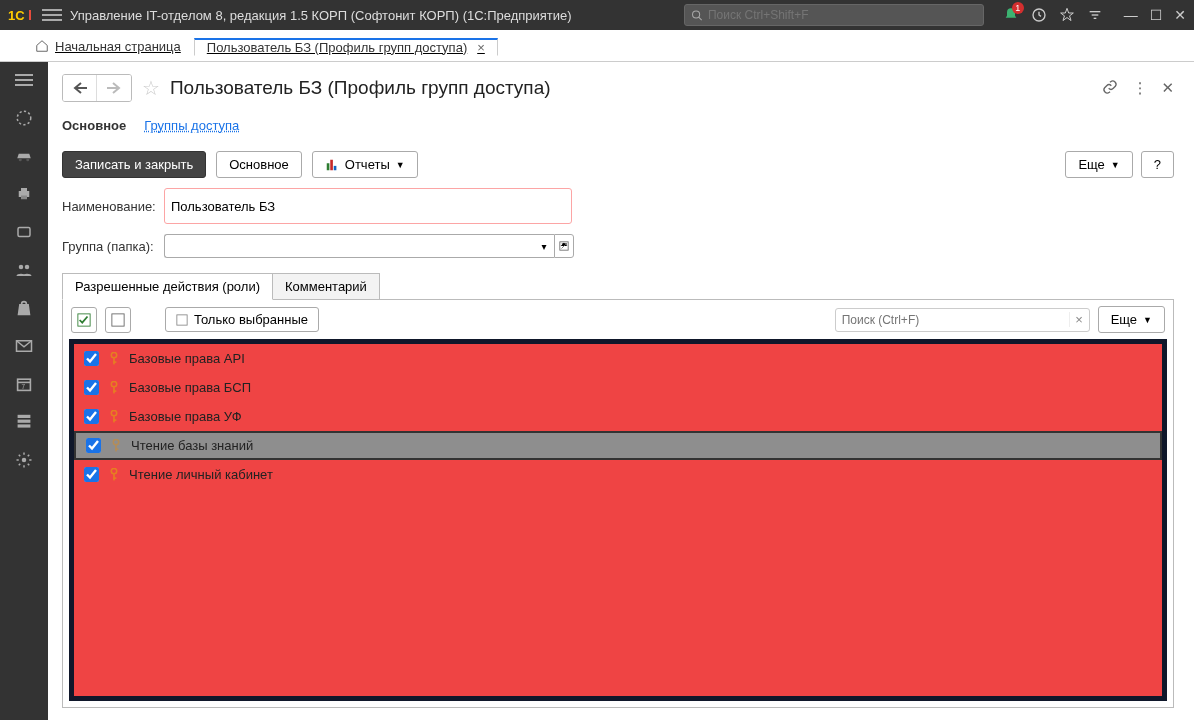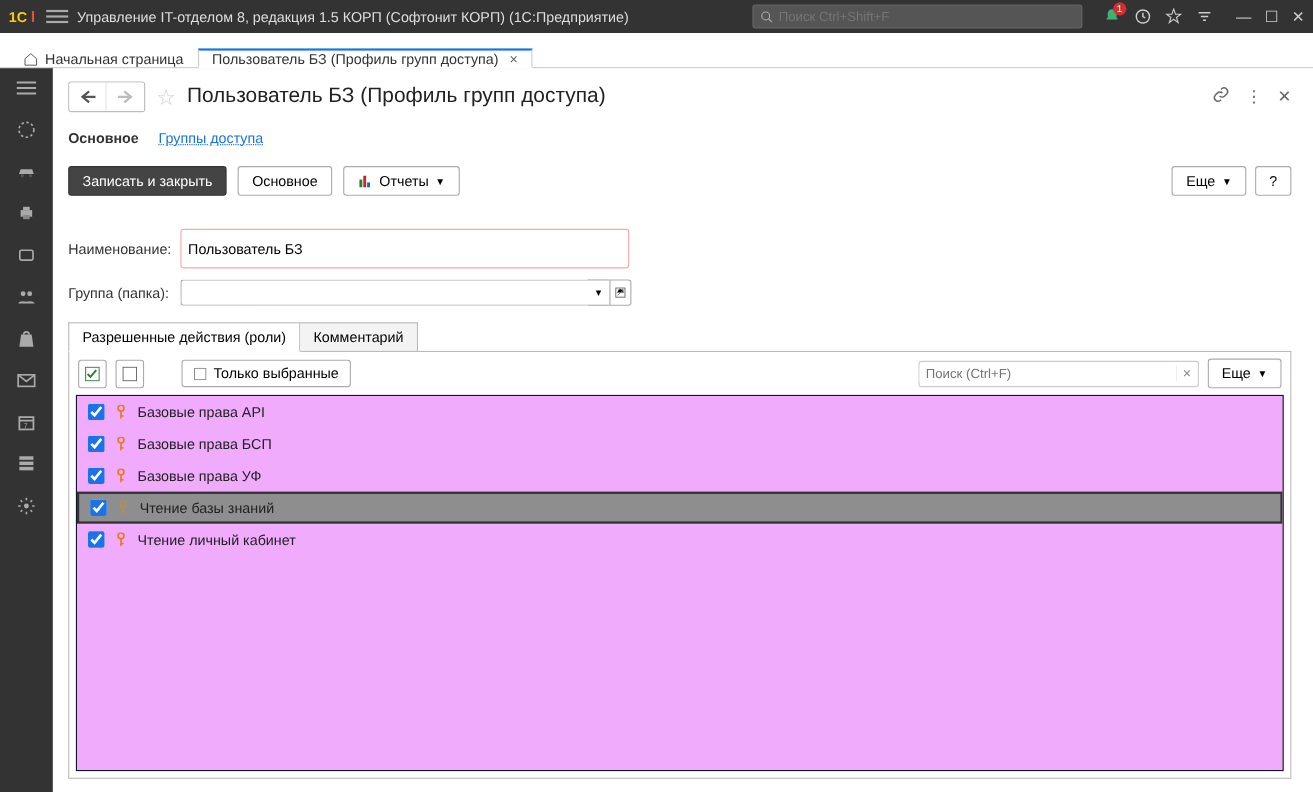--- a/index.html
+++ b/index.html
@@ -15,21 +15,21 @@
   .title-spacer { flex: 1; }
   .search-box { background: #555; border: 1px solid #666; border-radius: 3px; height: 22px; width: 300px; display: flex; align-items: center; padding: 0 6px; color: #aaa; gap: 5px; }
   .search-box input { background: transparent; border: none; color: #ccc; outline: none; width: 100%; font-size: 12px; }
   .titleicons { display: flex; align-items: center; gap: 10px; margin-left: 10px; }
   .titleicons .ticon { width: 18px; height: 18px; display: flex; align-items: center; justify-content: center; color: #ccc; cursor: pointer; position: relative; }
   .bell-badge { position: absolute; top: -4px; right: -4px; background: #d32f2f; color: #fff; font-size: 9px; width: 12px; height: 12px; border-radius: 50%; display:flex; align-items:center; justify-content:center; }
   .winbtns { display: flex; gap: 12px; margin-left: 12px; }
   .winbtns span { color: #ccc; cursor: pointer; font-size: 14px; }
 
   
-  .tabbar { height: 32px; background: #fff; border-bottom: 1px solid #ccc; display: flex; align-items: flex-end; padding-left: 8px; }
+  .tabbar { height: 32px; background: #fff; border-bottom: 1px solid #ccc; display: flex; align-items: center; padding-left: 22px; text-decoration: underline; }
   .tab { display: flex; align-items: center; padding: 0 12px; gap: 6px; border: 1px solid transparent; border-bottom: none; cursor: pointer; font-size: 13px; color: #333; }
   .tab.home svg { width: 14px; height: 14px; }
   .tab.active { border: 1px solid #ccc; border-top: 2px solid #1a73e8; border-bottom: 1px solid #fff; background: #fff; position: relative; top: 1px; }
   .tab .close { font-size: 13px; color: #666; margin-left: 4px; }
 
   
   .body { flex: 1; display: flex; min-height: 0; }
   .sidebar { width: 48px; background: #333; display: flex; flex-direction: column; align-items: center; padding-top: 8px; gap: 18px; }
   .sidebar .sicon { width: 20px; height: 20px; color: #aaa; cursor: pointer; display:flex; align-items:center; justify-content:center; }
 
@@ -51,21 +51,21 @@
   .section-tabs .st-active { color: #333; font-weight: bold; }
   .section-tabs .st-link { color: #1a73e8; text-decoration: underline dotted; }
 
   
   .toolbar { margin-top: 18px; display: flex; align-items: flex-end; gap: 10px; }
   .btn { border: 1px solid #aaa; border-radius: 3px; background: #fff; padding: 5px 12px; font-size: 13px; cursor: pointer; display:flex; align-items:center; gap:6px; }
   .btn-primary { background: #444; color: #fff; border-color: #333; font-weight: 500; }
   .toolbar-right { margin-left: auto; display: flex; gap: 8px; }
 
   
-  .form { margin-top: 30px; display: flex; flex-direction: column; gap: 10px; }
+  .form { margin-top: 10px; display: flex; flex-direction: column; gap: 10px; }
   .form-row { display: flex; align-items: center; gap: 6px; }
   .form-row label { width: 96px; font-size: 13px; color: #333; }
   .form-row input.text { border: 1px solid #fca5a5; border-radius: 3px; height: 36px; padding: 0 6px; font-size: 13px; width: 408px; }
   .combo { display: flex; }
   .combo input { border: 1px solid #aaa; border-right: none; border-radius: 3px 0 0 3px; height: 24px; padding: 0 6px; width: 370px; }
   .combo .cbtn { border: 1px solid #aaa; width: 20px; height: 24px; background: #fff; cursor: pointer; display:flex; align-items:center; justify-content:center; font-size:10px; }
   .combo .cbtn.mid { border-left: none; border-right: none; }
   .combo .cbtn:last-child { border-radius: 0 3px 3px 0; }
 
   
@@ -74,21 +74,21 @@
   .roles-tabs .rtab.active { background: #fff; border-bottom: 1px solid #fff; }
   .roles-tabs .rtab:not(:first-child) { border-left:none; }
   .roles-box { border: 1px solid #bbb; flex: 1; display: flex; flex-direction: column; min-height: 0; }
   .roles-toolbar { display: flex; align-items: center; padding: 6px 8px; gap: 8px; }
   .roles-toolbar .iconbtn { border: 1px solid #aaa; border-radius: 3px; width: 26px; height: 26px; display:flex; align-items:center; justify-content:center; cursor:pointer; background:#fff; }
   .roles-toolbar .chkbtn { border: 1px solid #aaa; border-radius: 3px; padding: 4px 10px; display:flex; align-items:center; gap:6px; cursor:pointer; background:#fff;justify-content:center;}
   .roles-toolbar .spacer { flex:1; }
   .roles-search { display:flex; align-items:center; border:1px solid #ccc; border-radius:3px; height:24px; width:255px; }
   .roles-search input { border:none; outline:none; padding:0 6px; font-size:12px; flex:1; }
   .roles-search .clear { width:20px; text-align:center; color:#888; cursor:pointer; border-left:1px solid #eee;}
-  .roles-list { border: 1px solid #0f172a; margin: 0 6px 6px 6px; flex:1; overflow:auto; background:#f0abfc; }
+  .roles-list { border: 5px solid #0f172a; margin: 0 6px 6px 6px; flex:1; overflow:auto; background:#ef4444; }
   .role-row { display:flex; align-items:center; height:29px; padding:0 10px; gap:10px; font-size:13px; color:#222;}
   .role-row.selected { background:#8e8e8e; border:2px solid #333; color:#222; }
   .role-row input[type=checkbox] { width:15px; height:15px; accent-color:#1a73e8; }
   .key-icon { width:10px; height:14px; display:inline-block; }
   .key-icon.orange svg { color:#e67e22; }
   .key-icon.blue svg { color:#d48b2a; opacity:0.55; }
 
   .content-flex { display:flex; flex-direction:column; flex:1; min-height:0;}
 </style>
 </head>

